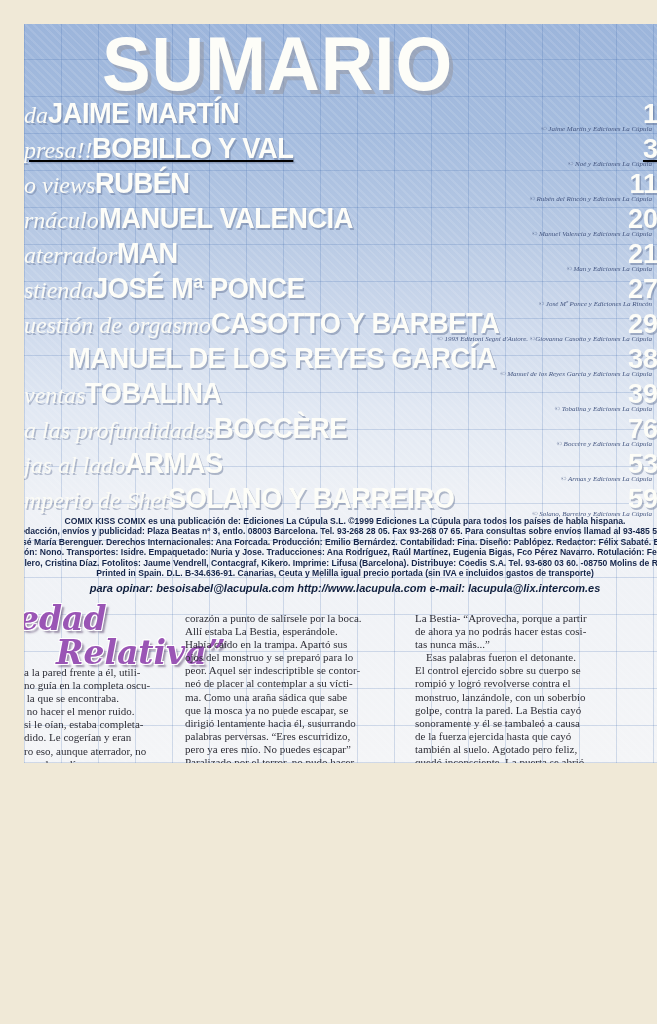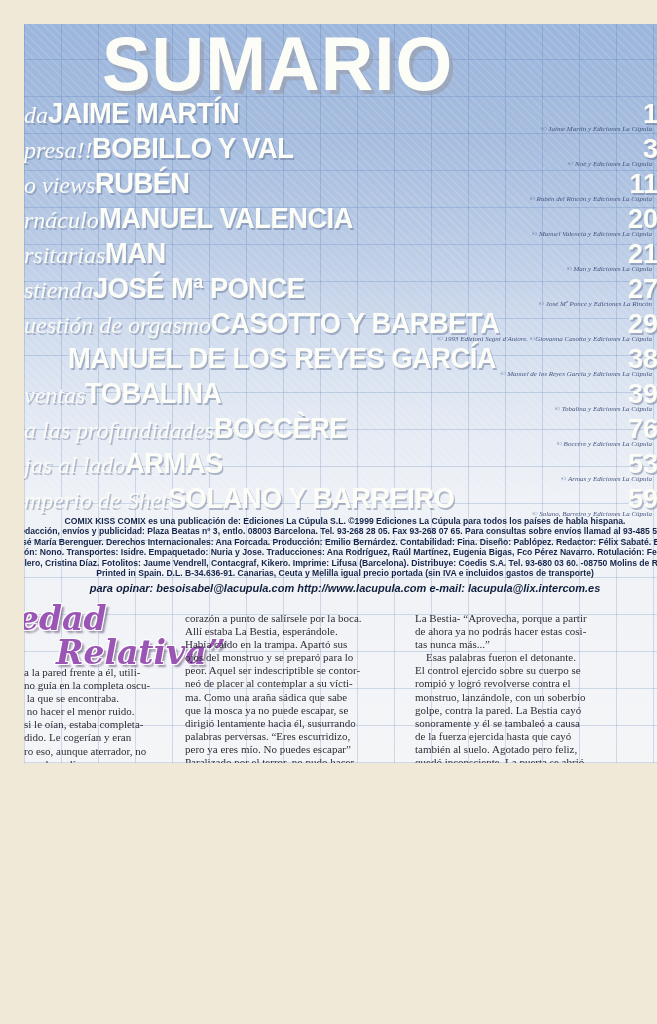--- a/index.html
+++ b/index.html
@@ -94,21 +94,21 @@
   <div id="toc-host">
   <div class="toc-row" style="top: 73px;">
     <div class="toc-line">
       <span class="toc-prefix">da</span>
       <span class="toc-name">JAIME MARTÍN</span>
       <span class="toc-page">1</span>
     </div>
     <div class="toc-copy">© Jaime Martín y Ediciones La Cúpula</div>
   </div>
 
-  <div class="toc-row" style="top: 108px;">
+  <div class="toc-row" style="top: 108px; text-decoration: underline;">
     <div class="toc-line">
       <span class="toc-prefix">presa!!</span>
       <span class="toc-name">BOBILLO Y VAL</span>
       <span class="toc-page">3</span>
     </div>
     <div class="toc-copy">© Noé y Ediciones La Cúpula</div>
   </div>
 
   <div class="toc-row" style="top: 143px;">
     <div class="toc-line">
@@ -123,21 +123,21 @@
     <div class="toc-line">
       <span class="toc-prefix">rnáculo</span>
       <span class="toc-name">MANUEL VALENCIA</span>
       <span class="toc-page">20</span>
     </div>
     <div class="toc-copy">© Manuel Valencia y Ediciones La Cúpula</div>
   </div>
 
   <div class="toc-row" style="top: 213px;">
     <div class="toc-line">
-      <span class="toc-prefix">rsitarias</span>
+      <span class="toc-prefix">aterrador</span>
       <span class="toc-name">MAN</span>
       <span class="toc-page">21</span>
     </div>
     <div class="toc-copy">© Man y Ediciones La Cúpula</div>
   </div>
 
   <div class="toc-row" style="top: 248px;">
     <div class="toc-line">
       <span class="toc-prefix">stienda</span>
       <span class="toc-name">JOSÉ Mª PONCE</span>

